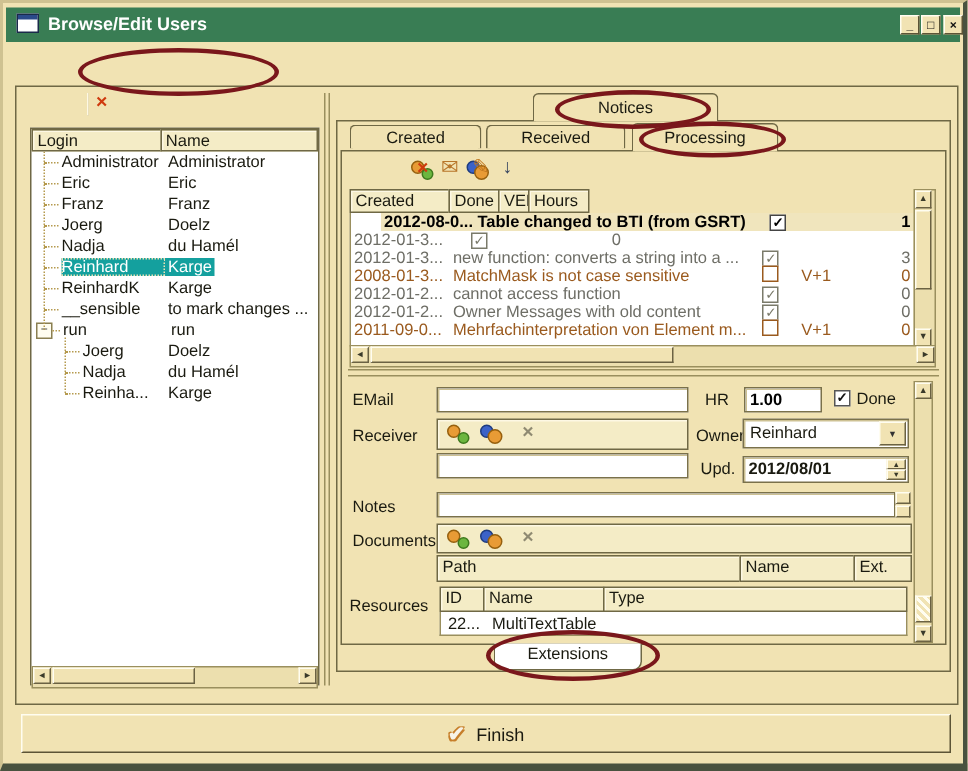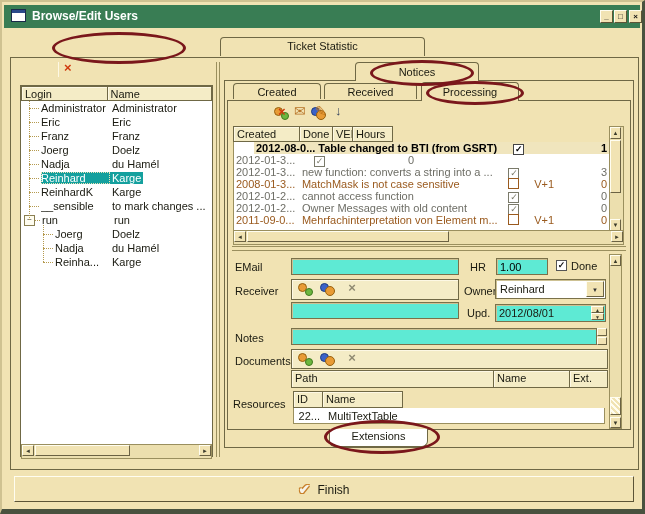--- a/index.html
+++ b/index.html
@@ -19,22 +19,22 @@
   .tab.inactive{z-index:1;padding-top:2px;}
   .btab{background:#f1e3b3;border:1px solid #6f6845;border-top:none;border-radius:0 0 6px 6px;
         text-align:center;padding-top:1px;z-index:3;}
   .btab.inactive{z-index:1;}
   .btab.activeb{background:#fff;z-index:4;}
   .pane{background:#f1e3b3;border:1px solid #6f6845;z-index:2;}
   
   .hcell{background:#f4ecc6;border:1px solid #6f6845;box-shadow:inset 1px 1px 0 #fdf8e4;
          padding:1px 3px;box-sizing:border-box;white-space:nowrap;overflow:hidden;}
   
-  .inp{background:#5eead4;border:1px solid #7a714a;box-shadow:inset 1px 1px 0 #cdc193;
-       font-family:"Liberation Sans",sans-serif;font-size:11px;padding:0 3px;box-sizing:border-box;}
+  .inp{background:#ffffff;border:1px solid #7a714a;box-shadow:inset 1px 1px 0 #cdc193;
+       font-family:"Liberation Sans",sans-serif;font-size:11px;padding:0 3px;box-sizing:border-box;font-weight:bold;}
   
   .ball{display:inline-block;position:relative;width:15px;height:14px;vertical-align:middle;}
   .ball i{position:absolute;border-radius:50%;}
   .ball .b1{width:7px;height:7px;left:0;top:1px;background:#3b62c8;border:1px solid #1e3c80;}
   .ball .b2{width:8px;height:8px;right:0;bottom:0;background:#e89b35;border:1px solid #96600e;}
   .ball.add .b1{background:#e89b35;border-color:#96600e;}
   .ball.add .b2{width:6px;height:6px;background:#6cb63f;border-color:#3f7a1e;}
   .xred{color:#cf3a0e;font-weight:bold;font-size:13px;line-height:13px;}
   .xgray{color:#8f8a72;font-weight:bold;font-size:13px;line-height:13px;}
   .ico{display:inline-block;}
@@ -93,21 +93,20 @@
   
   <div class="abs tbar" style="left:2px;top:3px;width:636px;height:23px;">
     <div class="abs" style="left:7px;top:4px;width:15px;height:13px;background:#fff;border:1px solid #1a2a4a;box-shadow:inset 0 3px 0 #2a4a8a;"></div>
     <div class="abs ttext" style="left:28px;top:4px;">Browse/Edit Users</div>
     <div class="abs winbtn" style="left:596px;top:5px;width:13px;height:13px;">_</div>
     <div class="abs winbtn" style="left:610px;top:5px;width:13px;height:13px;">□</div>
     <div class="abs winbtn" style="left:625px;top:5px;width:13px;height:13px;">×</div>
   </div>
 
   
-  <div class="abs tab inactive" style="left:218px;top:35px;width:205px;height:19px;">Ticket Statistic</div>
 
   
   <div class="abs pane" style="left:8px;top:55px;width:629px;height:413px;"></div>
 
   
   <span class="abs ball add" style="left:18px;top:61px;"><i class="b1"></i><i class="b2"></i></span>
   <span class="abs ball" style="left:37px;top:61px;"><i class="b1"></i><i class="b2"></i></span>
   <div class="abs vsep" style="left:56px;top:60px;width:1px;height:15px;z-index:3;"></div>
   <span class="abs xred" style="left:62px;top:59px;z-index:3;">×</span>
 
@@ -328,20 +327,21 @@
   <div class="abs" style="left:289px;top:368px;width:317px;height:18px;display:flex;z-index:5;">
     <div class="hcell" style="width:203px;height:18px;">Path</div>
     <div class="hcell" style="width:77px;height:18px;margin-left:-1px;">Name</div>
     <div class="hcell" style="width:39px;height:18px;margin-left:-1px;">Ext.</div>
   </div>
 
   <div class="abs lbl" style="left:231px;top:396px;z-index:5;">Resources</div>
   <div class="abs" style="left:291px;top:389px;width:312px;height:17px;display:flex;z-index:5;">
     <div class="hcell" style="width:30px;height:17px;">ID</div>
     <div class="hcell" style="width:81px;height:17px;margin-left:-1px;">Name</div>
+    <div class="hcell" style="width:203px;height:17px;margin-left:-1px;">Type</div>
   </div>
   <div class="abs" style="left:291px;top:406px;width:312px;height:16px;background:#fff;border:1px solid #9a8f5e;border-top:none;display:flex;align-items:center;z-index:5;overflow:hidden;">
     <span style="width:26px;text-align:right;">22...</span>
     <span style="margin-left:8px;">MultiTextTable</span>
   </div>
 
   
   <div class="abs sbtrack" style="left:607px;top:252px;width:13px;height:175px;z-index:5;">
     <div class="sbbtn" style="left:0;top:0;width:11px;height:11px;">▲</div>
     <div class="sbthumb sbdots" style="left:0;top:142px;width:11px;height:18px;"></div>

